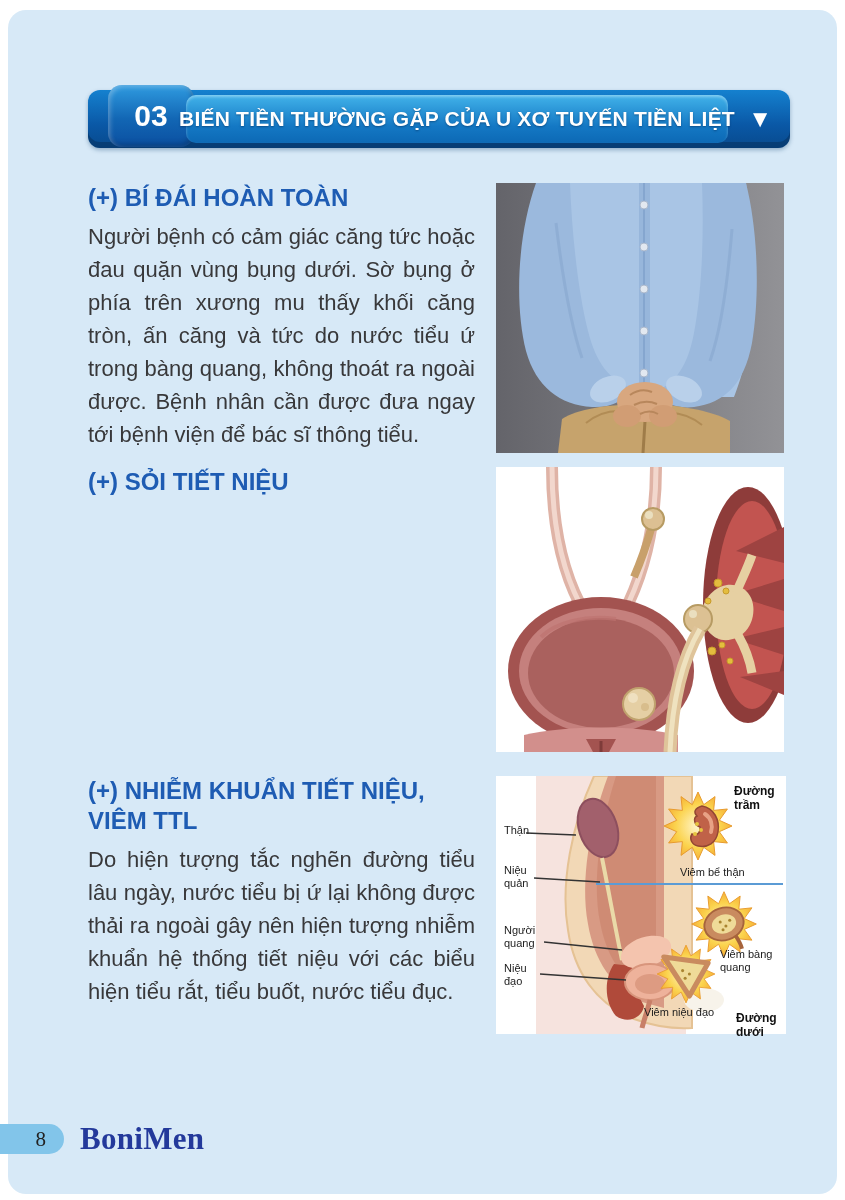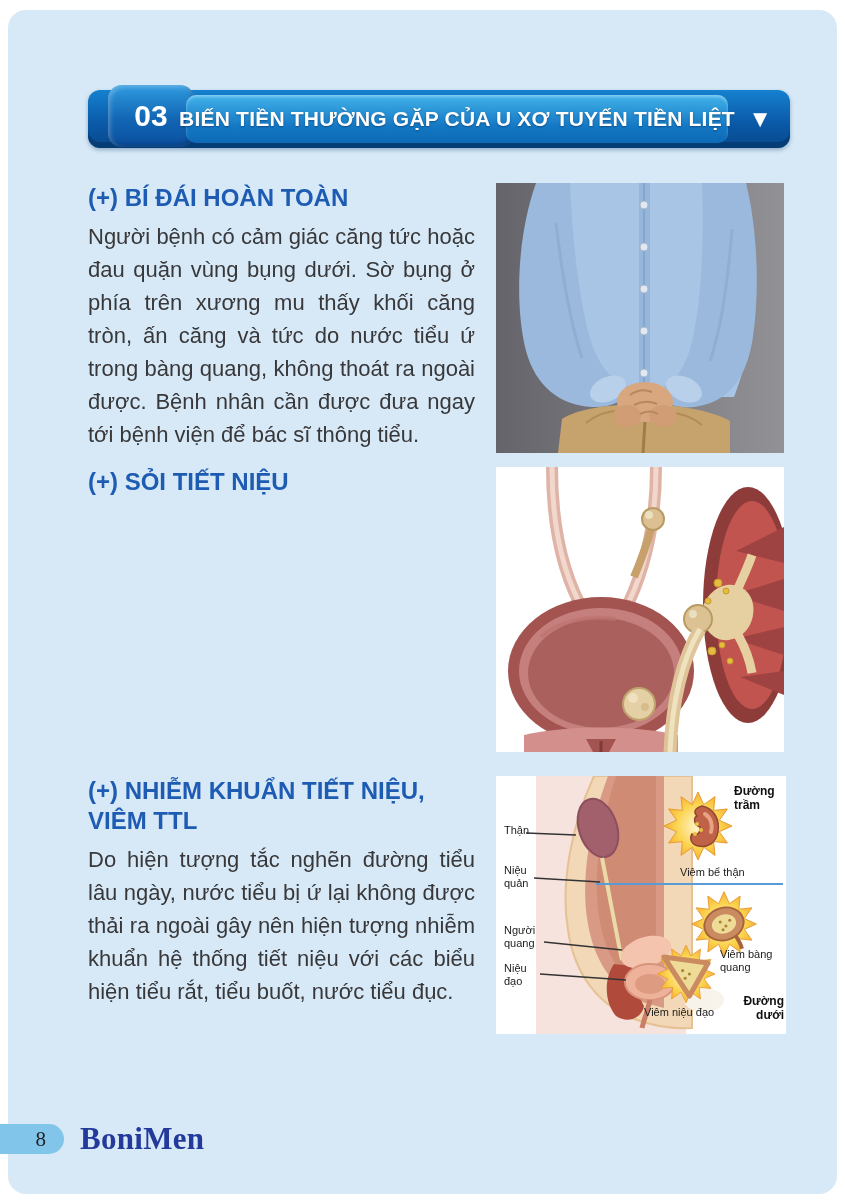--- a/index.html
+++ b/index.html
@@ -253,21 +253,21 @@
           </g>
         </svg>
         <div class="fig3-label" style="left:8px;top:48px;">Thận</div>
         <div class="fig3-label" style="left:8px;top:88px;width:40px;">Niệu quản</div>
         <div class="fig3-label" style="left:8px;top:148px;width:50px;">Người quang</div>
         <div class="fig3-label" style="left:8px;top:186px;width:40px;">Niệu đạo</div>
         <div class="fig3-label bold" style="left:238px;top:8px;width:48px;">Đường trầm</div>
         <div class="fig3-label" style="left:172px;top:90px;width:90px;margin-left:12px;">Viêm bể thận</div>
         <div class="fig3-label" style="left:224px;top:172px;width:62px;">Viêm bàng quang</div>
         <div class="fig3-label" style="left:148px;top:230px;width:95px;">Viêm niệu đạo</div>
-        <div class="fig3-label bold" style="left:240px;top:218px;width:48px;text-align:right;">Đường dưới</div>
+        <div class="fig3-label bold" style="left:240px;top:235px;width:48px;">Đường dưới</div>
       </div>
     </div>
   </div>
 
   <div class="footer">
     <div class="page-number-pill">
       <span class="page-number">8</span>
     </div>
     <span class="brand">BoniMen</span>
   </div>

